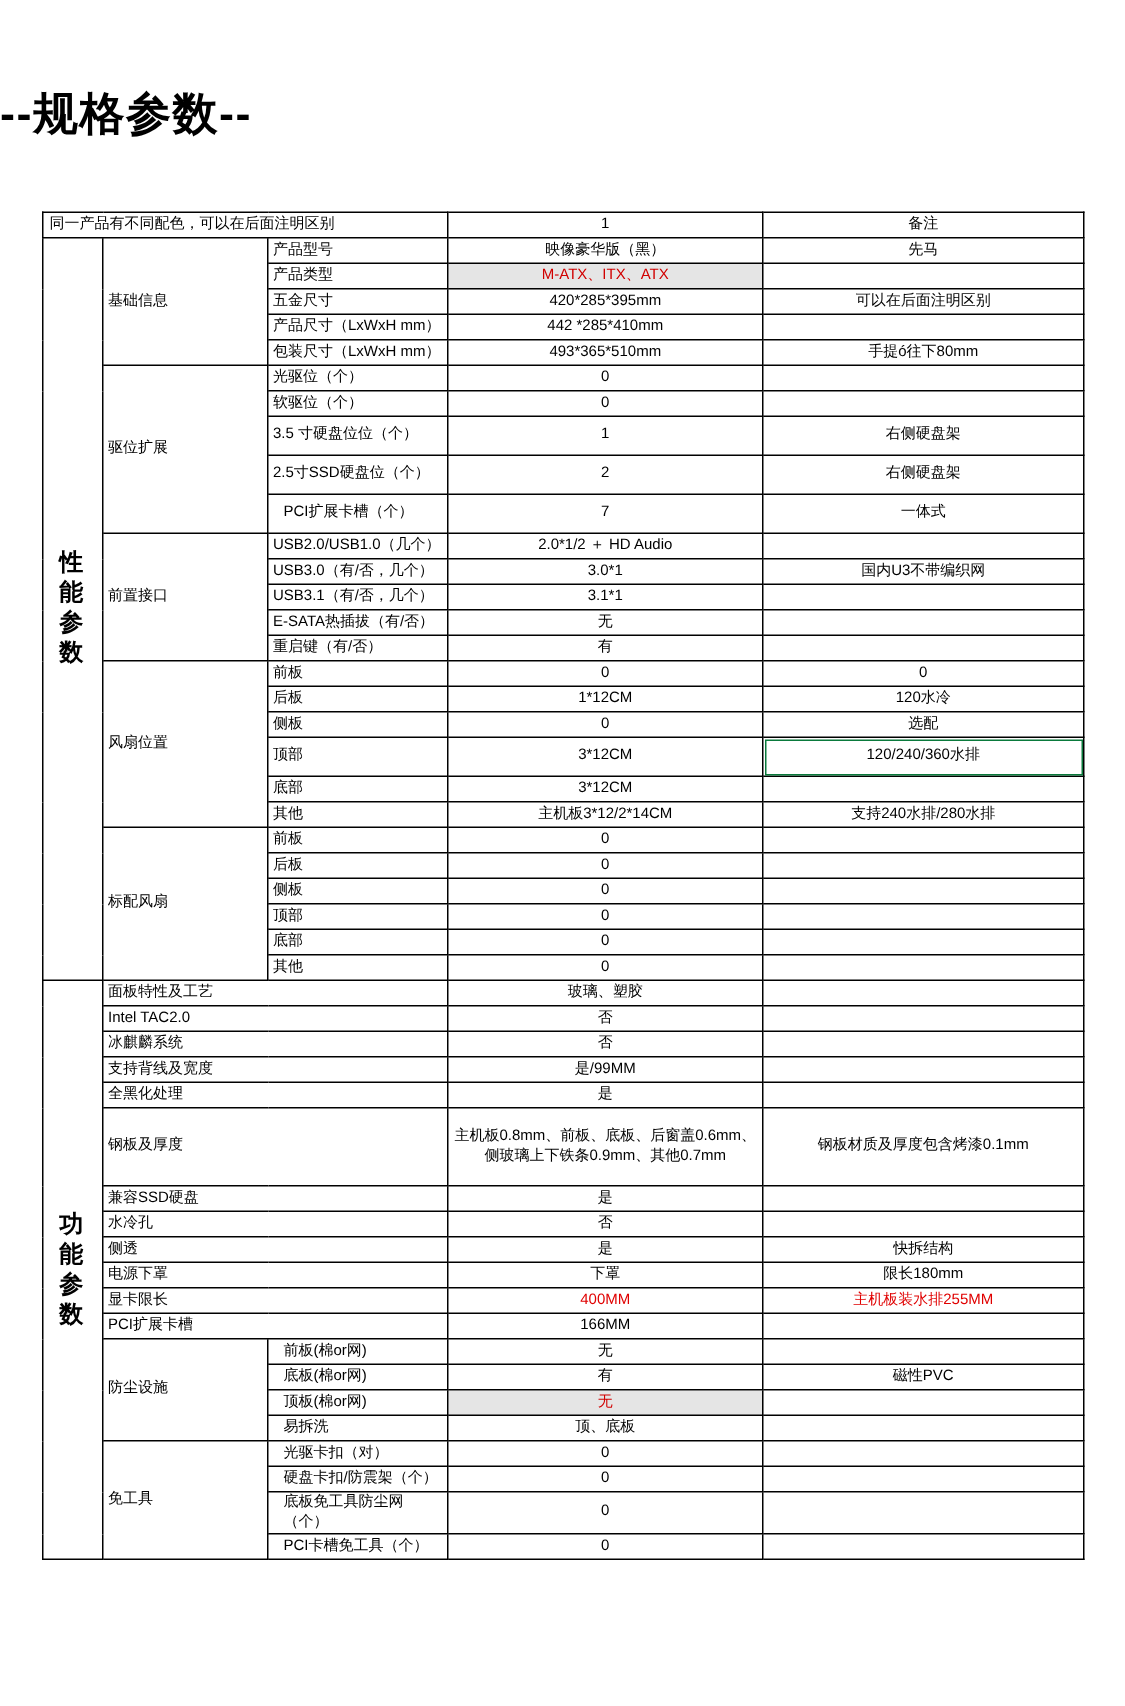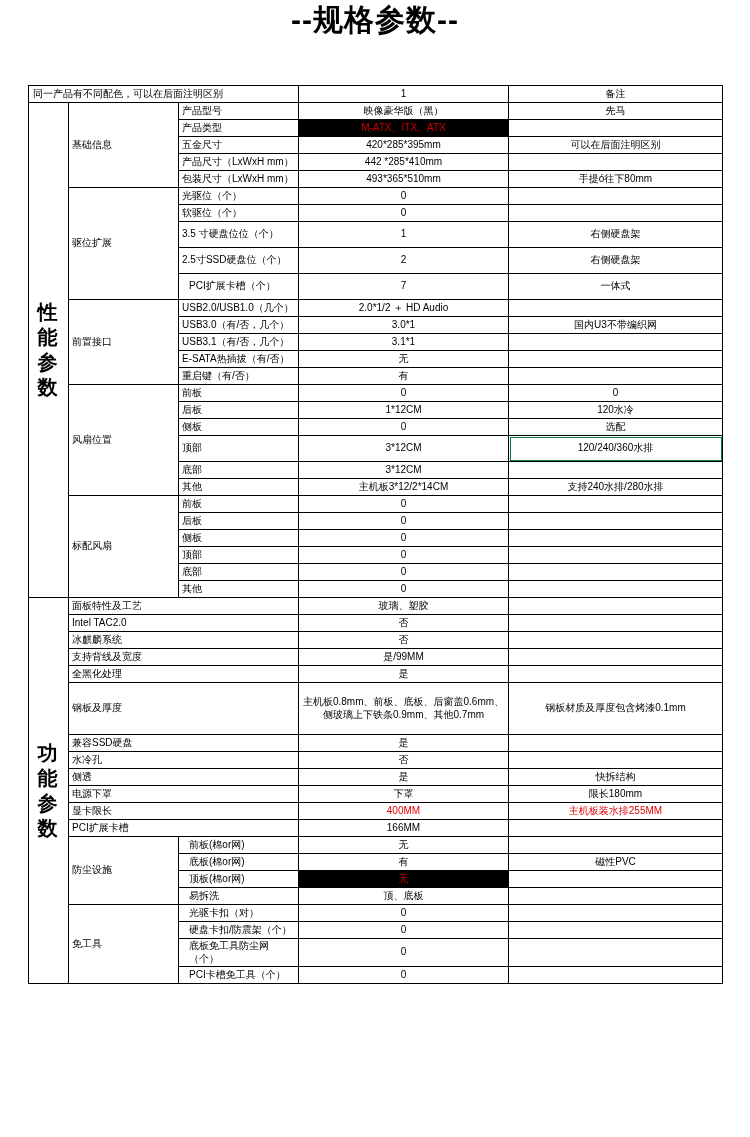--- a/index.html
+++ b/index.html
@@ -8,24 +8,25 @@
     background: #ffffff;
   }
   body {
     width: 750px;
     height: 1137px;
     font-family: "Liberation Sans", sans-serif;
     color: #000000;
     position: relative;
   }
   .page-title {
-    text-align: center;
+    text-align: left;
     font-size: 30px;
     font-weight: bold;
     letter-spacing: 1px;
+    padding-top: 56px;
     padding-bottom: 10px;
   }
   .table-wrap {
     padding: 0 28px;
     margin-top: 34px;
   }
   table.spec {
     border-collapse: collapse;
     width: 694px;
     table-layout: fixed;
@@ -40,21 +41,21 @@
   }
   
   col.c0 { width: 40px; }
   col.c1 { width: 110px; }
   col.c2 { width: 120px; }
   col.c3 { width: 210px; }
   col.c4 { width: 214px; }
 
   .vcat {
     text-align: center;
-    font-size: 20px;
+    font-size: 16px;
     font-weight: bold;
     letter-spacing: 2px;
     line-height: 1.35;
   }
   .grp {
     text-align: left;
     font-size: 10px;
   }
   .lbl {
     text-align: left;
@@ -73,21 +74,21 @@
   .hdr {
     text-align: center;
     font-size: 10px;
   }
   .hdr.left {
     text-align: left;
     padding-left: 4px;
     font-family: Liberation Serif, serif;
   }
   .hl-yellow {
-    background: #000000;
+    background: #e5e5e5;
     color: #d10000;
     font-weight: normal;
   }
   .red { color: #e00000; }
   .green-box {
     outline: 1px solid #0a7a3c;
     outline-offset: -2px;
   }
   .tall { height: 26px; }
   .multi { line-height: 1.45; }

